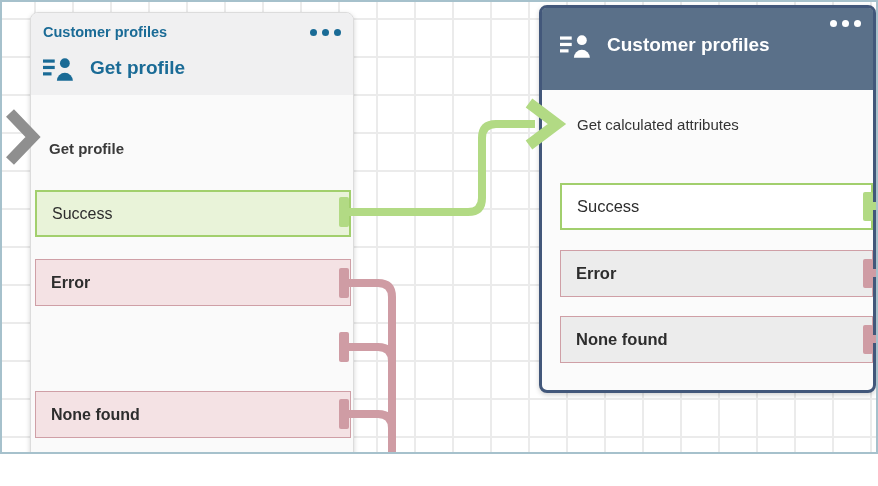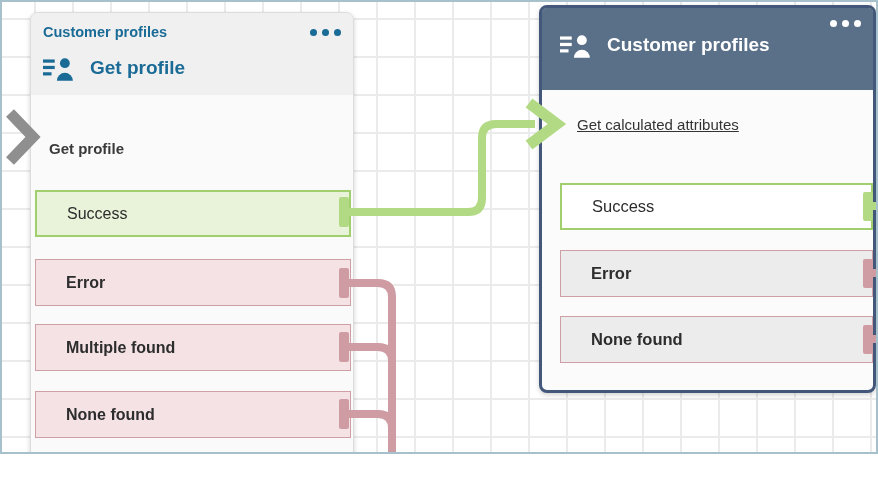--- a/index.html
+++ b/index.html
@@ -47,21 +47,21 @@
   .title-row .ttl { color: #1a6b96; font-size: 19px; font-weight: bold; }
   .cp-icon { width: 32px; height: 26px; fill: #1a6b96; }
 
   .entry-label {
     position: absolute; left: 18px; top: 127px;
     font-size: 15px; font-weight: 600; color: #3a3a3a;
   }
 
   .out {
     position: absolute; left: 4px; right: 2px; height: 47px;
-    display: flex; align-items: center; padding-left: 30px;
+    display: flex; align-items: center; padding-left: 15px;
     font-size: 16px; color: #2d2d2d;
   }
   .out.success { background: #e9f3d9; border: 2px solid #a2cf6d; }
   .out.error   { background: #f4e2e4; border: 1.5px solid #cf9fa6; font-weight: bold; }
   .block-left .o0 { top: 177px; }
   .block-left .o1 { top: 246px; }
   .block-left .o2 { top: 311px; }
   .block-left .o3 { top: 378px; }
 
   
@@ -72,21 +72,21 @@
   }
   .block-right .hdr {
     position: absolute; top: 0; left: 0; right: 0; height: 82px;
     background: #5a7089; border-radius: 4px 4px 0 0;
   }
   .block-right .title-row { top: 24px; left: 18px; }
   .block-right .title-row .ttl { color: #ffffff; }
   .block-right .cp-icon { fill: #ffffff; }
   .block-right .menu-dots { position: absolute; top: 10px; right: 10px; }
   .block-right .menu-dots .dot { background: #ffffff; }
-  .block-right .entry-label { left: 35px; top: 108px; font-weight: normal; color: #333; text-decoration: underline; }
+  .block-right .entry-label { left: 35px; top: 108px; font-weight: normal; color: #333; }
   .block-right .out { left: 18px; right: 0; font-size: 16.5px; }
   .block-right .out.success { background: #ffffff; border: 2px solid #a2cf6d; }
   .block-right .out.error   { background: #ececec; border: 1.5px solid #cf9fa6; }
   .block-right .o0 { top: 175px; }
   .block-right .o1 { top: 242px; }
   .block-right .o2 { top: 308px; }
 
   
   svg.wires {
     position: absolute; left: 0; top: 0; width: 878px; height: 486px;
@@ -123,23 +123,20 @@
       </svg>
       <span class="ttl">Get profile</span>
     </div>
     <span class="entry-label">Get profile</span>
 
     <div class="out success o0">
       <span>Success</span>
     </div>
     <div class="out error o1">
       <span>Error</span>
-    </div>
-    <div class="out error o2">
-      <span>Multiple found</span>
     </div>
     <div class="out error o3">
       <span>None found</span>
     </div>
   </div>
 
   <div class="block block-right">
     <div class="hdr"></div>
     <div class="title-row">
       <svg class="cp-icon" viewBox="0 0 30 24">

